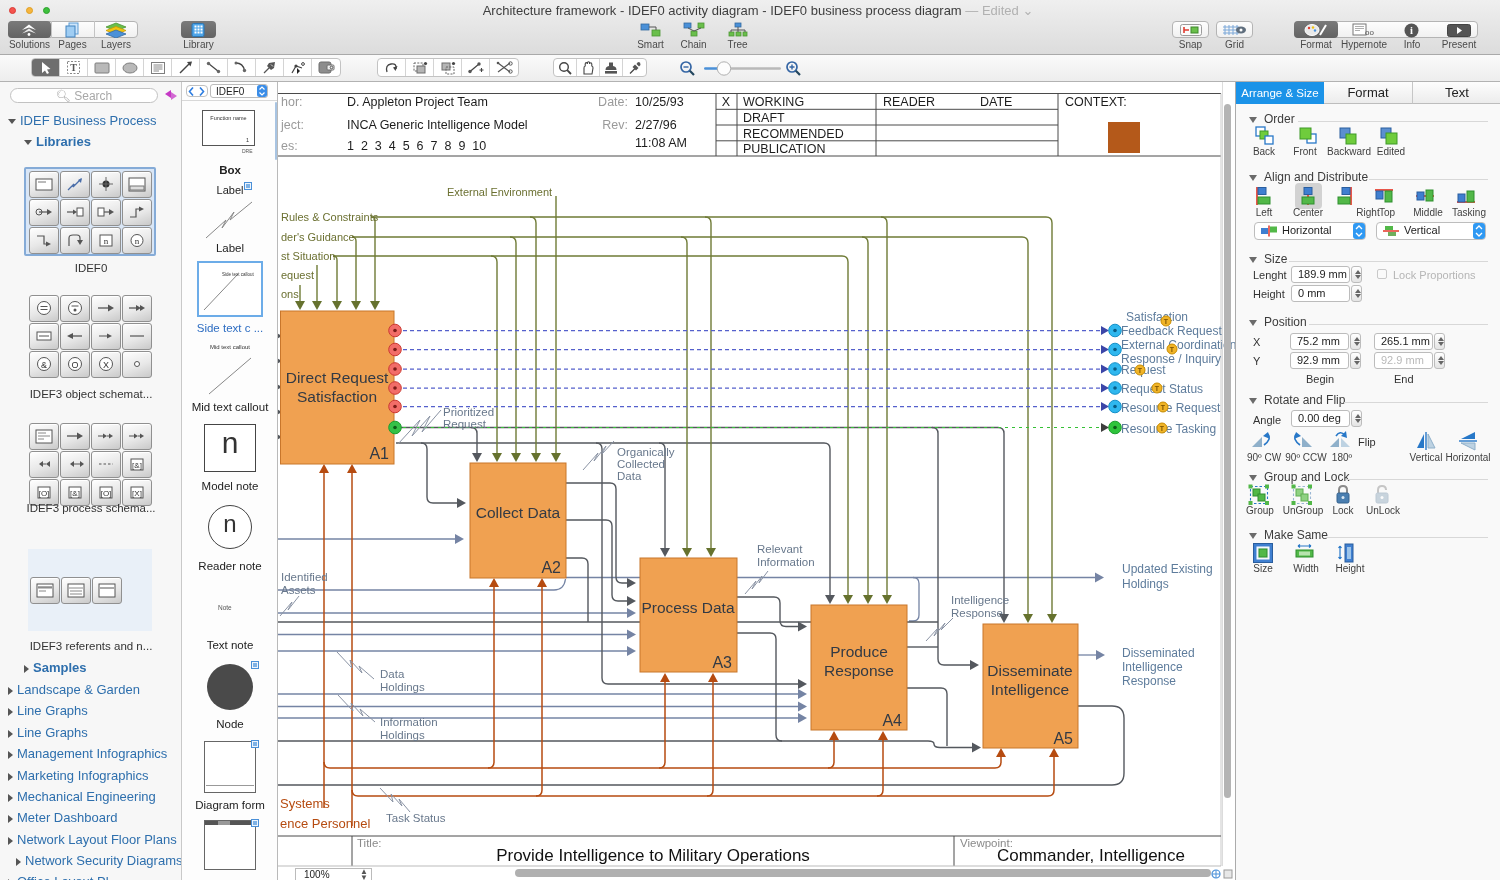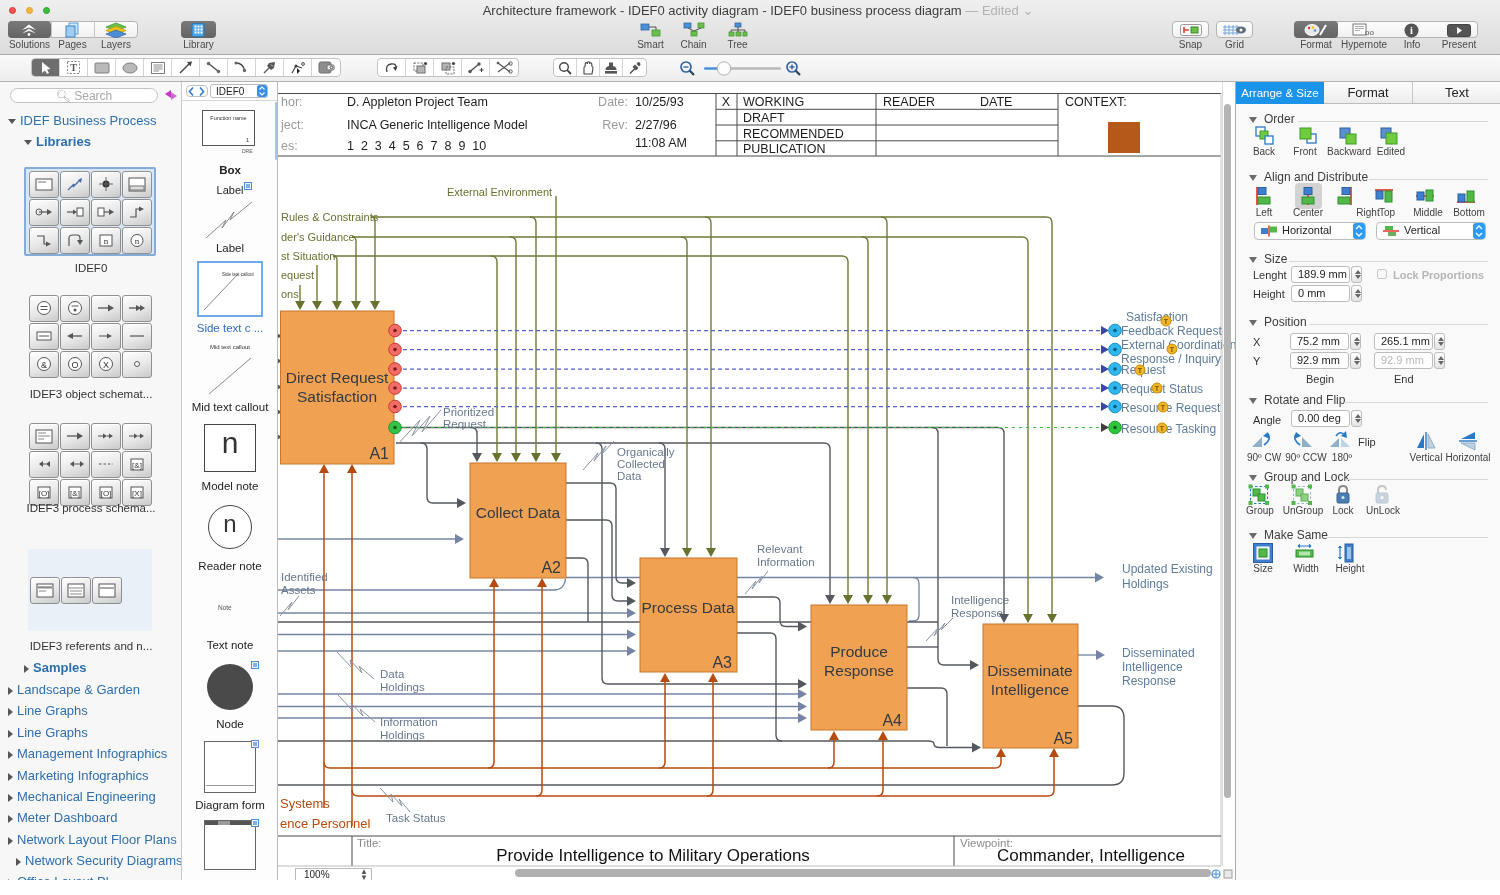--- a/index.html
+++ b/index.html
@@ -1057,21 +1057,21 @@
           <path d="M2,17 H20" stroke="#e8564a" stroke-width="2"></path>
           <rect x="3" y="9" width="7" height="8" fill="#3f7fd0" stroke="#2a5e9e"></rect>
           <rect x="12" y="6" width="7" height="11" fill="#52b848" stroke="#2f8f2f"></rect>
         </g>
   </svg>
   <div class="rplbl" style="left:14px; top:125px; width:28px;">Left</div>
   <div class="rplbl" style="left:54px; top:125px; width:36px;">Center</div>
   <div class="rplbl" style="left:94px; top:125px; width:28px;margin-left:24px;">Right</div>
   <div class="rplbl" style="left:137px; top:125px; width:28px;">Top</div>
   <div class="rplbl" style="left:174px; top:125px; width:36px;">Middle</div>
-  <div class="rplbl" style="left:214px; top:125px; width:38px;">Bottom</div>
+  <div class="rplbl" style="left:214px; top:125px; width:38px;">Tasking</div>
 
   <div class="abs" style="left:18px; top:140px; width:112px; height:18px; background:#fff; border:1px solid #bdbdbd; border-radius:4px;"></div>
   <svg class="abs" style="left:24px; top:143px;" width="18" height="12" viewBox="0 0 18 12">
         <rect x="1" y="3" width="7" height="6" fill="#3f7fd0"></rect>
         <path d="M9,0.5 V11.5" stroke="#e8564a" stroke-width="1.8"></path>
         <rect x="10" y="1.5" width="7" height="6" fill="#52b848"></rect>
       </svg>
   <div class="abs" style="left:46px; top:142px; font-size:11px; color:#222;">Horizontal</div>
   <div class="abs" style="left:117px; top:141px; width:12px; height:16px; background:#2f99f3; border-radius:3px;"></div>
   <svg class="abs" style="left:118px; top:143px;" width="10" height="12" viewBox="0 0 10 12">
@@ -1088,21 +1088,21 @@
   <svg class="abs" style="left:238px; top:143px;" width="10" height="12" viewBox="0 0 10 12">
         <path d="M2 4 L5 1 L8 4 M2 8 L5 11 L8 8" fill="none" stroke="#fff" stroke-width="1.3"></path>
       </svg>
 
   <div class="rptitle" style="left:13px; top:170px;"><span class="dtri"></span>Size</div>
   <div class="rphr" style="left:53px; top:179px; width:199px;"></div>
   <div class="formlbl" style="left:17px; top:187px;">Lenght</div>
   <div class="rpinput" style="left:55px; top:184px; width:59px;">189.9 mm</div>
   <div class="stepper" style="left:115px; top:184px;"></div>
   <div class="abs" style="left:141px; top:187px; width:10px; height:10px; background:#fafafa; border:1px solid #c9c9c9; border-radius:2px;"></div>
-  <div class="formlbl" style="left:157px; top:187px; color:#b5b5b5;font-weight:bold;">Lock Proportions</div>
+  <div class="formlbl" style="left:157px; top:187px; color:#b5b5b5;">Lock Proportions</div>
   <div class="formlbl" style="left:17px; top:206px;">Height</div>
   <div class="rpinput" style="left:55px; top:203px; width:59px;">0 mm</div>
   <div class="stepper" style="left:115px; top:203px;"></div>
 
   <div class="rptitle" style="left:13px; top:233px;"><span class="dtri"></span>Position</div>
   <div class="rphr" style="left:73px; top:242px; width:179px;"></div>
   <div class="formlbl" style="left:17px; top:254px;">X</div>
   <div class="rpinput" style="left:54px; top:251px; width:59px;">75.2 mm</div>
   <div class="stepper" style="left:114px; top:251px;"></div>
   <div class="rpinput" style="left:138px; top:251px; width:59px;">265.1 mm</div>

